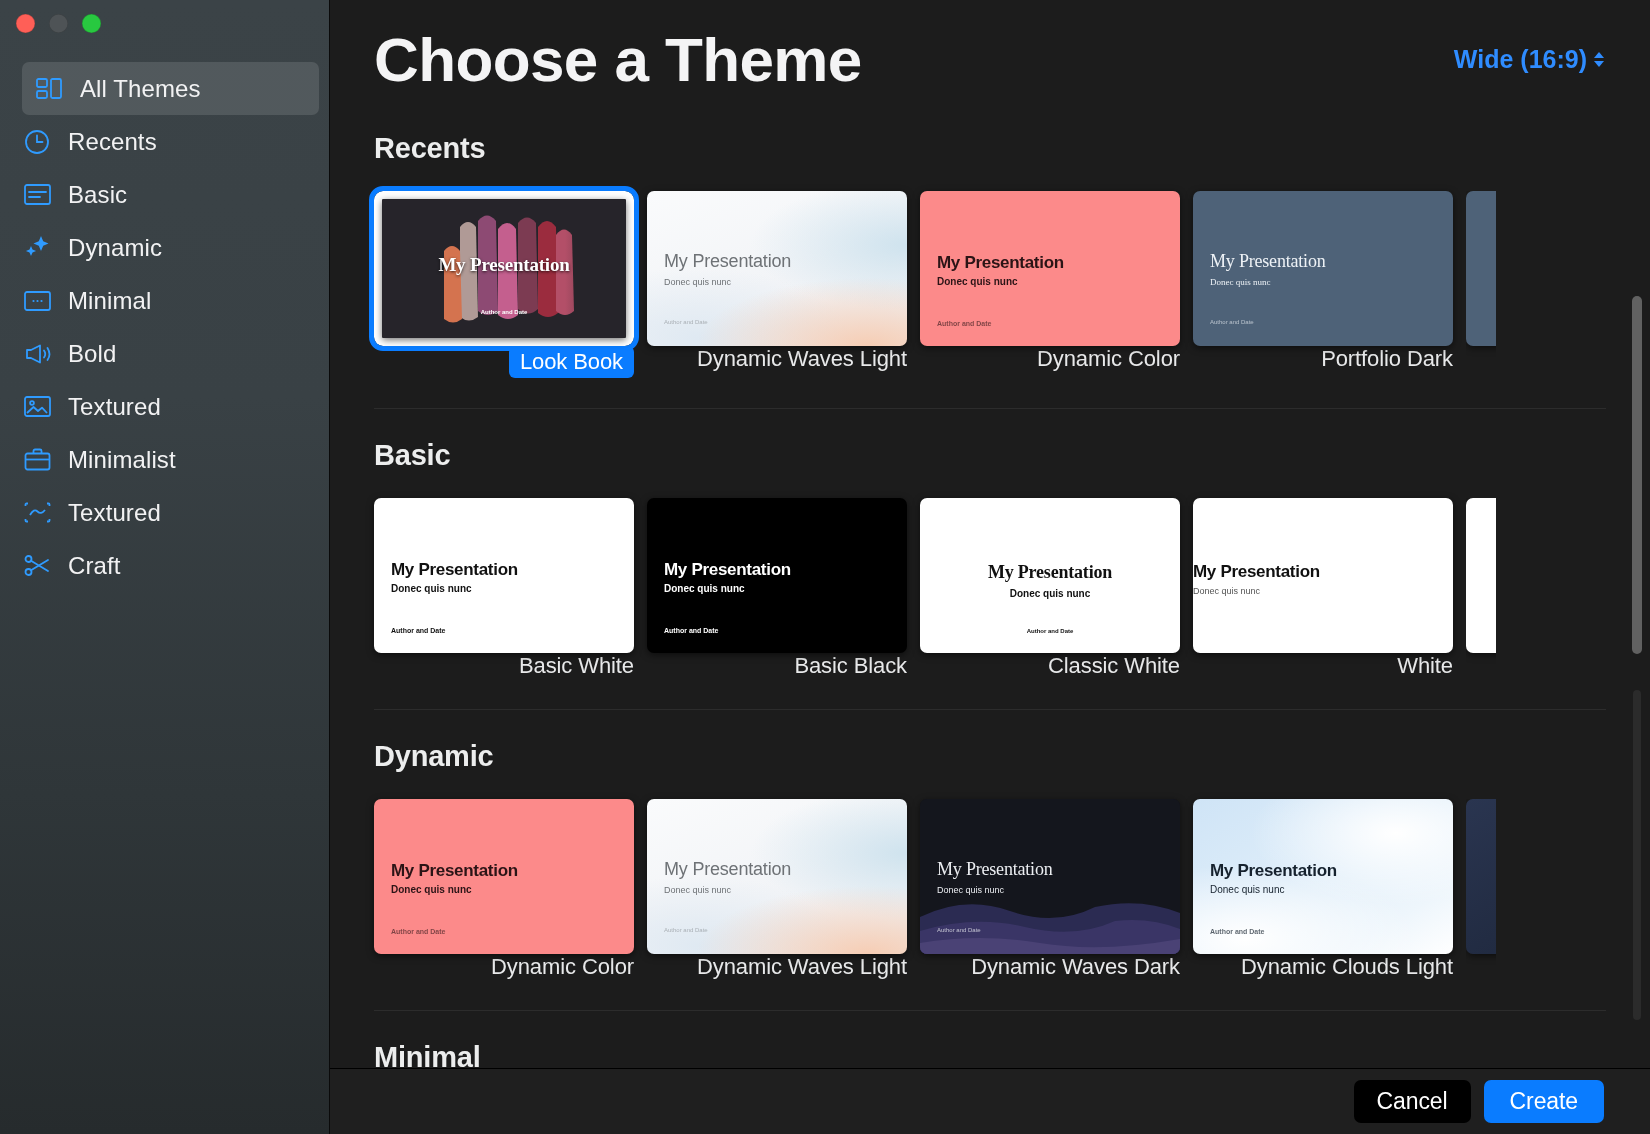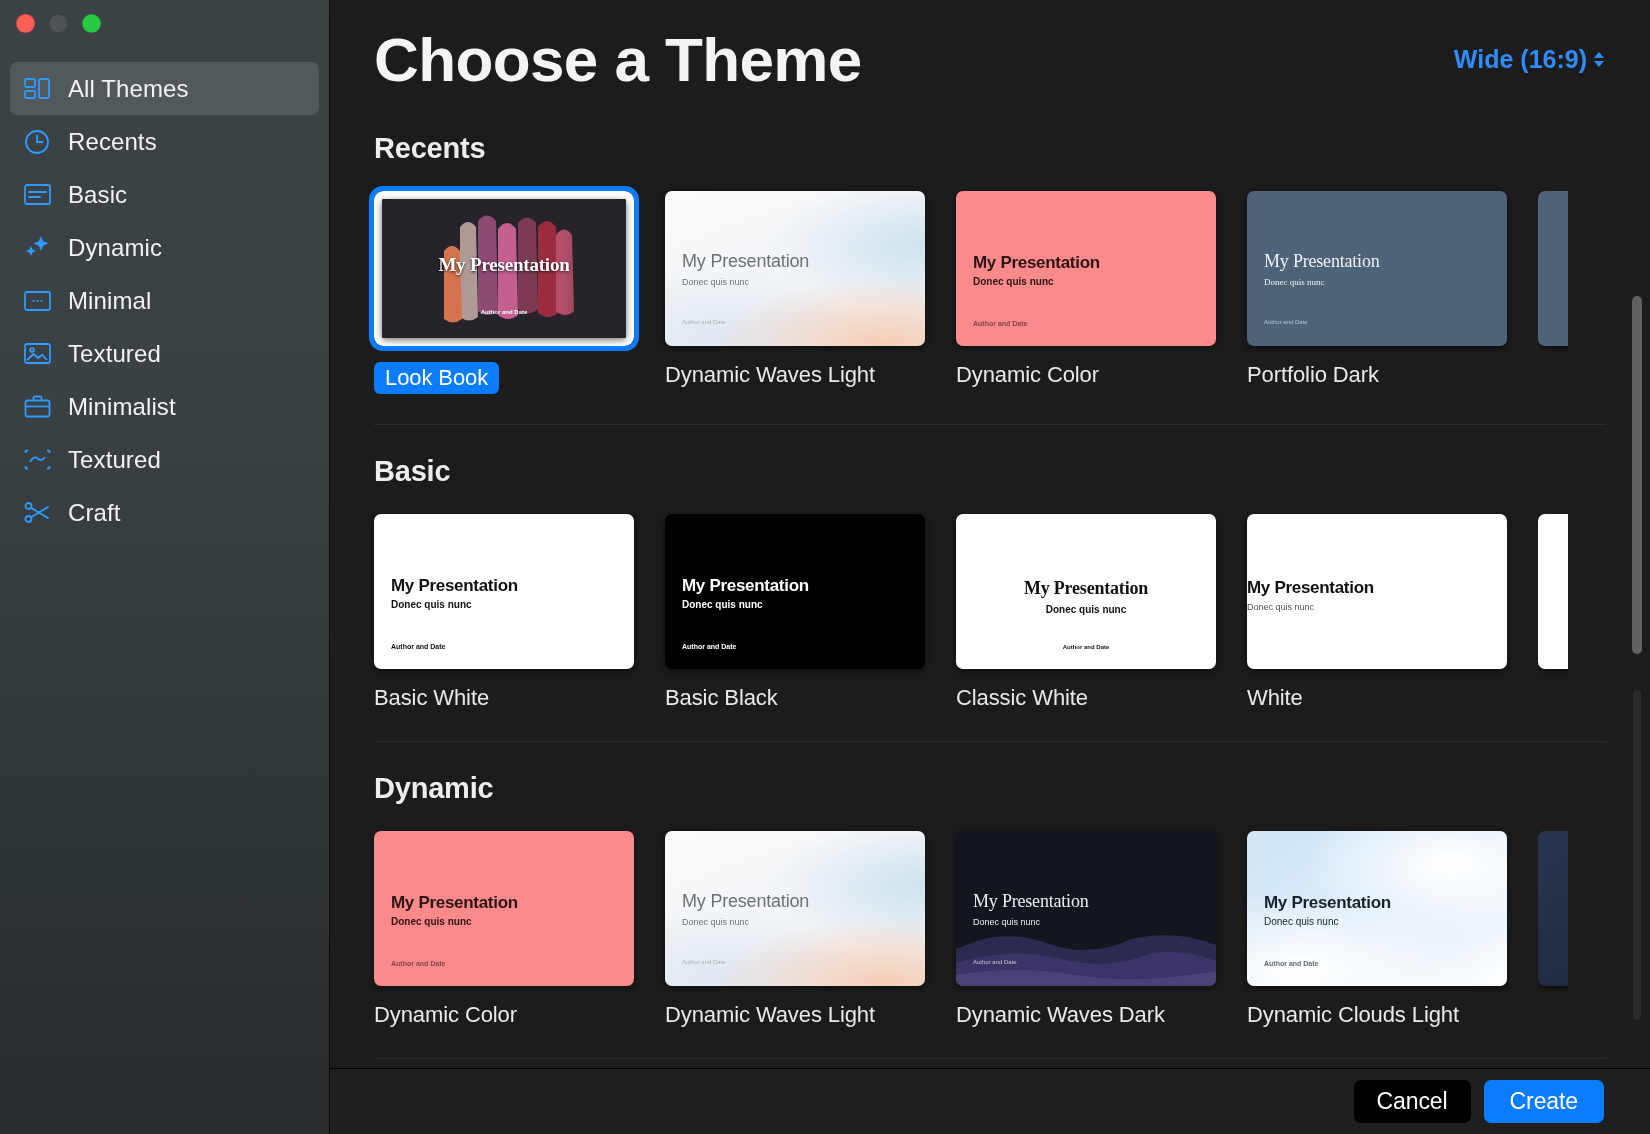--- a/index.html
+++ b/index.html
@@ -24,21 +24,21 @@
   .tl.yellow { background:#4e5356; box-shadow:inset 0 0 0 0.5px rgba(0,0,0,.22); }
   .tl.green  { background:#28c840; box-shadow:inset 0 0 0 0.5px rgba(0,0,0,.22); }
 
   .nav { padding:14px 10px 0 10px; }
   .nav-item {
     display:flex; align-items:center; gap:16px;
     height:53px; padding:0 12px; border-radius:7px;
     color:#f2f2f3; font-size:24px; letter-spacing:.1px;
     cursor:default;
   }
-  .nav-item.active { background:rgba(255,255,255,.12); }
+  .nav-item.active { background:rgba(255,255,255,.12);margin-left:12px; }
   .nav-icon { width:30px; height:30px; flex:0 0 30px; display:flex; align-items:center; justify-content:center; }
   .nav-icon svg { display:block; }
 
   
   .content { flex:1; height:1134px; display:flex; flex-direction:column; background:#1c1c1c; position:relative; min-width:0; }
 
   .topbar {
     flex:0 0 118px; display:flex; align-items:center; justify-content:space-between;
     padding:0 46px 0 44px;
   }
@@ -53,21 +53,21 @@
   .chev .down { border-top:6px solid #2f8cff; }
 
   .scrollarea { flex:1; position:relative; overflow:hidden; padding-left:44px; }
 
   .section { position:relative; }
   .section-head { font-size:29px; font-weight:bold; color:#eceded; padding:0 0 26px 0; letter-spacing:-.2px; }
   .section.recents .section-head { padding-top:14px; }
   .section + .section .section-head { padding-top:30px; }
   .divider { height:1px; background:#2c2c2c; margin-right:44px; }
 
-  .grid { display:flex; gap:31px; }
+  .grid { display:flex; gap:13px; }
   .cell { width:260px; flex:0 0 260px; }
   .thumbwrap {
     width:260px; height:155px; border-radius:9px; position:relative;
     background:#1c1c1c;
   }
   .thumbwrap.selected {
     outline:5px solid #0a7cff; outline-offset:0px;
     border-radius:9px; padding:8px; background:#ffffff;
     box-shadow:0 0 0 4px #1c1c1c;
   }
@@ -103,21 +103,21 @@
 
   
   .v-lb .stitle {
     left:0; right:0; top:55px; text-align:center; color:#fff;
     font-family:"Liberation Serif", serif; font-size:19px; letter-spacing:-.2px;
     text-shadow:0 1px 3px rgba(0,0,0,.8);
   }
   .v-lb .sauth { left:0; right:0; top:110px; text-align:center; color:#fff; font-size:6px; }
 
   .caption {
-    margin-top:16px; text-align:left; font-size:22px; color:#e8e9ea; letter-spacing:-.1px;
+    margin-top:0; text-align:right; font-size:22px; color:#e8e9ea; letter-spacing:-.1px;
   }
   .caption.badge { display:block; }
   .caption.badge span {
     display:inline-block; background:#0a7cff; color:#fff;
     border-radius:6px; padding:3px 11px; font-size:22px;
   }
 
   
   .vscroll {
     position:absolute; right:8px; top:178px; width:10px; height:358px;
@@ -202,20 +202,30 @@
           <svg width="27" height="20" viewBox="0 0 27 20" fill="none" stroke="#2f9bff" stroke-width="1.8">
             <rect x="1" y="1" width="25" height="18" rx="2"></rect>
             <circle cx="9.5" cy="10" r="1.1" fill="#2f9bff" stroke="none"></circle>
             <circle cx="13.5" cy="10" r="1.1" fill="#2f9bff" stroke="none"></circle>
             <circle cx="17.5" cy="10" r="1.1" fill="#2f9bff" stroke="none"></circle>
           </svg>
         </span>
         <span>Minimal</span>
       </div>
 
+      <div class="nav-item">
+        <span class="nav-icon">
+          <svg width="27" height="22" viewBox="0 0 27 22" fill="none" stroke="#2f9bff" stroke-width="1.8" stroke-linejoin="round">
+            <path d="M3 7 h4 L16 2.5 v17 L7 15 H3 Z"></path>
+            <path d="M20 7.5 q2.5 3.5 0 7" stroke-linecap="round"></path>
+            <path d="M23.5 5 q4 6.5 0 12" stroke-linecap="round"></path>
+          </svg>
+        </span>
+        <span>Bold</span>
+      </div>
 
       <div class="nav-item">
         <span class="nav-icon">
           <svg width="27" height="21" viewBox="0 0 27 21" fill="none" stroke="#2f9bff" stroke-width="1.8" stroke-linejoin="round">
             <rect x="1" y="1" width="25" height="19" rx="2"></rect>
             <circle cx="8" cy="7" r="1.9"></circle>
             <path d="M3 17 l6.5-6 4.5 4 4-3.3 5 5.3"></path>
           </svg>
         </span>
         <span>Textured</span>

